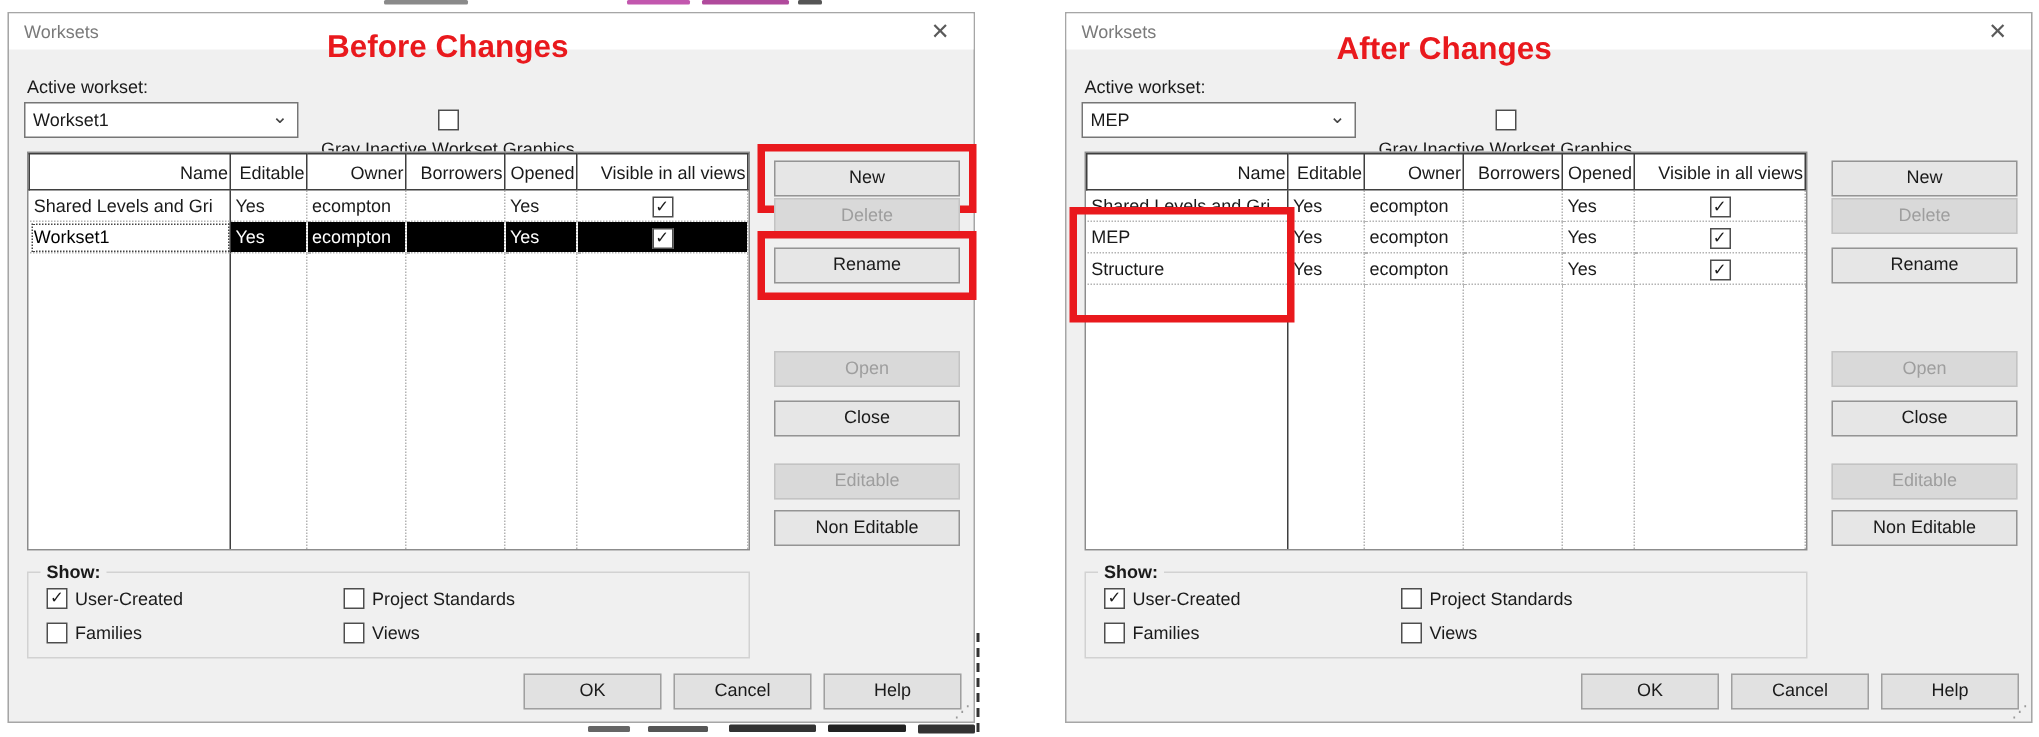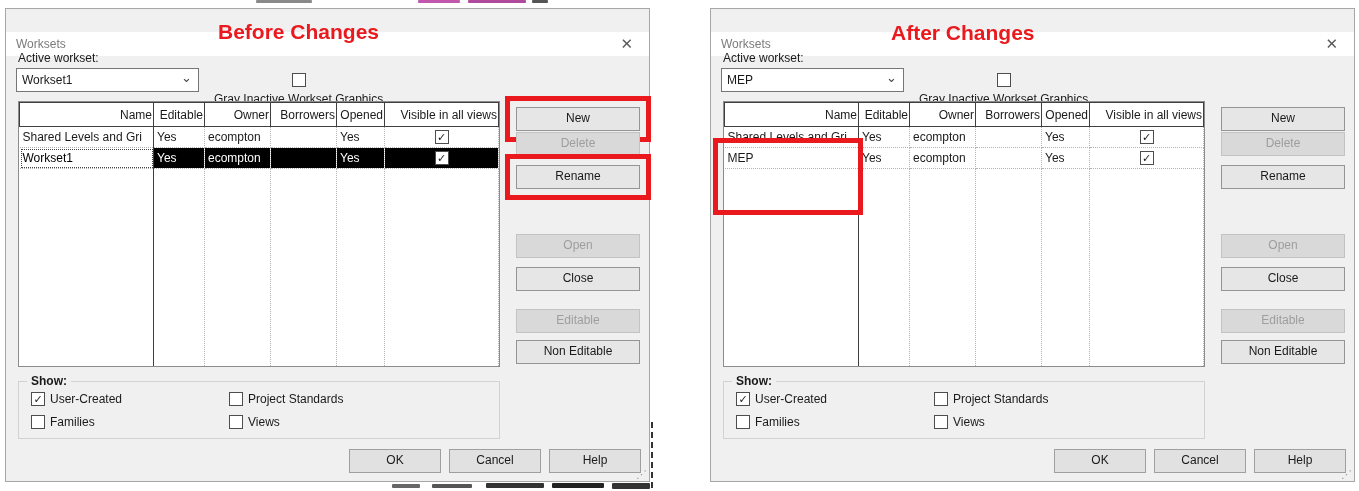--- a/index.html
+++ b/index.html
@@ -3,21 +3,21 @@
 <meta charset="utf-8">
 <style>
   html,body{margin:0;padding:0;}
   body{
     width:1359px;height:491px;background:#ffffff;overflow:hidden;position:relative;
     font-family:"Liberation Sans",sans-serif;font-size:12px;color:#1a1a1a;
   }
   .dialog{position:absolute;top:8px;width:645px;height:474px;background:#f0f0f0;
           border:1px solid #a6a6a6;box-sizing:border-box;}
   .d0{left:5px;} .d1{left:710px;}
-  .titlebar{position:absolute;left:0;top:0;width:100%;height:24px;background:#ffffff;margin-top:23px;}
+  .titlebar{position:absolute;left:0;top:0;width:100%;height:24px;background:#ffffff;}
   .title{position:absolute;left:10px;top:5px;color:#7a7a7a;font-size:12px;}
   .close{position:absolute;right:16px;top:3px;font-size:15px;color:#5a5a5a;cursor:default;}
   .aw-label{position:absolute;left:12px;top:42px;}
   .combo{position:absolute;left:10px;top:59px;width:183px;height:24px;background:#ffffff;
          border:1px solid #767676;box-sizing:border-box;}
   .combo .val{position:absolute;left:5px;top:4px;}
   .combo .chev{position:absolute;right:6px;top:1px;color:#444;font-size:13px;}
   .cb{display:inline-block;width:14px;height:14px;background:#ffffff;border:1px solid #4d4d4d;
       box-sizing:border-box;text-align:center;line-height:12px;font-size:11px;color:#1a1a1a;
       flex:0 0 auto;}
@@ -202,20 +202,28 @@
           <td class="c-chk"><span class="cb checked">✓</span></td>
         </tr>
         <tr>
           <td class="c-name">MEP</td>
           <td>Yes</td>
           <td>ecompton</td>
           <td></td>
           <td>Yes</td>
           <td class="c-chk"><span class="cb checked">✓</span></td>
         </tr>
+        <tr>
+          <td class="c-name">Structure</td>
+          <td>Yes</td>
+          <td>ecompton</td>
+          <td></td>
+          <td>Yes</td>
+          <td class="c-chk"><span class="cb checked">✓</span></td>
+        </tr>
         <tr class="filler">
           <td class="c-name"></td>
             <td></td>
             <td></td>
             <td></td>
             <td></td>
             <td></td>
         </tr>
       </tbody>
     </table>

